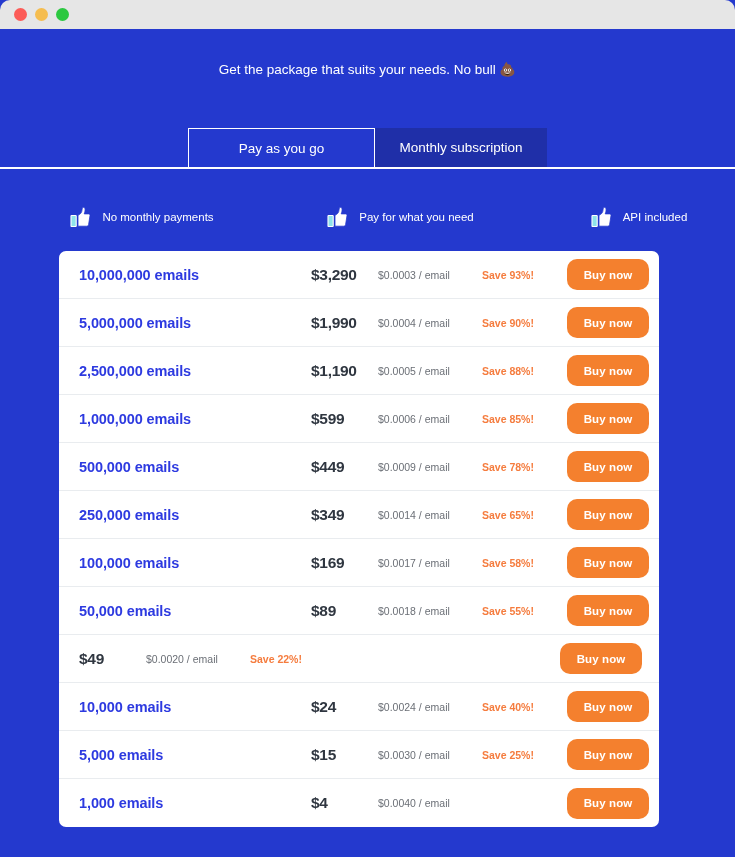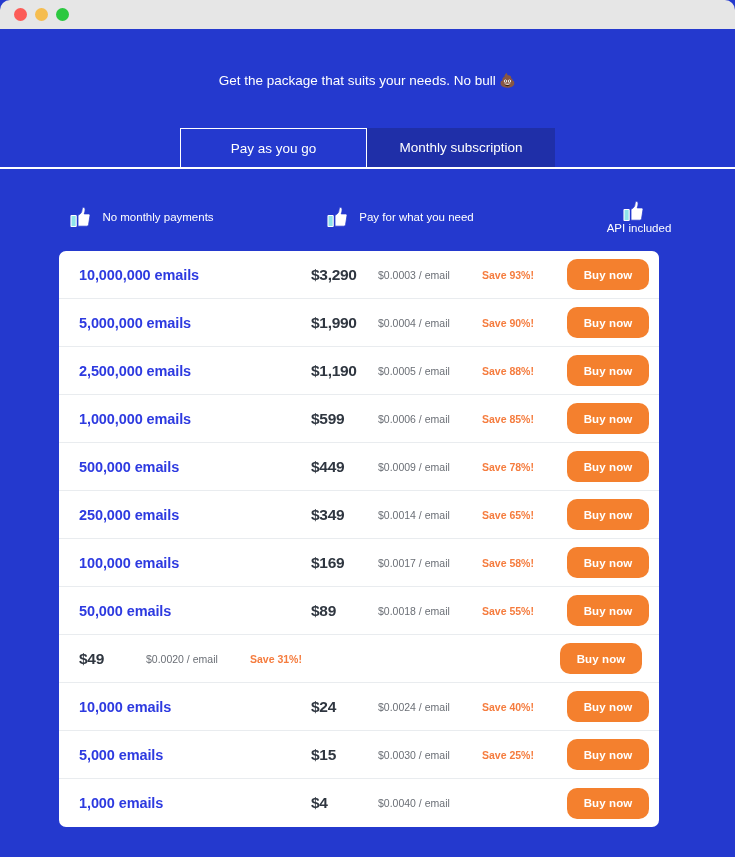--- a/index.html
+++ b/index.html
@@ -63,21 +63,21 @@
   #page-title {
     margin: 0;
     font-size: 39px;
     line-height: 46px;
     font-weight: bold;
     color: #ffffff;
     letter-spacing: -0.6px;
   }
 
   #subtitle {
-    margin: 15px;
+    margin: 4px;
     padding-top: 11px;
     font-size: 13.5px;
     line-height: 18px;
     color: #ffffff;
     font-weight: normal;
   }
 
   
   #tabs {
     position: absolute;
@@ -99,21 +99,21 @@
     cursor: pointer;
     user-select: none;
   }
   .tab-active {
     width: 187px;
     background: #2439ce;
     border: 1.5px solid #ffffff;
     border-bottom: none;
   }
   .tab-inactive {
-    width: 188px;
+    width: 172px;
     background: #1f2fa8;
     border: none;
   }
 
   #tab-underline {
     position: absolute;
     top: 138px;
     left: 0;
     width: 735px;
     height: 2px;
@@ -131,21 +131,21 @@
     align-items: center;
   }
   .feature {
     display: flex;
     align-items: center;
     box-sizing: border-box;
     justify-content: center;
   }
   .feature:nth-child(1) { width: 258px; padding-left: 26px; }
   .feature:nth-child(2) { width: 285px; padding-left: 0px; }
-  .feature:nth-child(3) { width: 192px; padding-left: 0px; flex-direction: column; }
+  .feature:nth-child(3) { width: 192px; padding-left: 0px; }
 
   .thumb-icon {
     width: 21px;
     height: 22px;
     flex: 0 0 21px;
     margin-right: 11px;
     position: relative;
     display: block;
   }
   .feature-label {
@@ -356,21 +356,21 @@
           <div class="col-price">$89</div>
           <div class="col-rate">$0.0018 / email</div>
           <div class="col-save">Save 55%!</div>
           <div class="col-action">
             <button class="buy-btn">Buy now</button>
           </div>
         </div>
         <div class="price-row">
           <div class="col-price">$49</div>
           <div class="col-rate">$0.0020 / email</div>
-          <div class="col-save">Save 31%!</div>
+          <div class="col-save">Save 22%!</div>
           <div class="col-action">
             <button class="buy-btn">Buy now</button>
           </div>
         </div>
         <div class="price-row">
           <div class="col-volume">10,000 emails</div>
           <div class="col-price">$24</div>
           <div class="col-rate">$0.0024 / email</div>
           <div class="col-save">Save 40%!</div>
           <div class="col-action">

